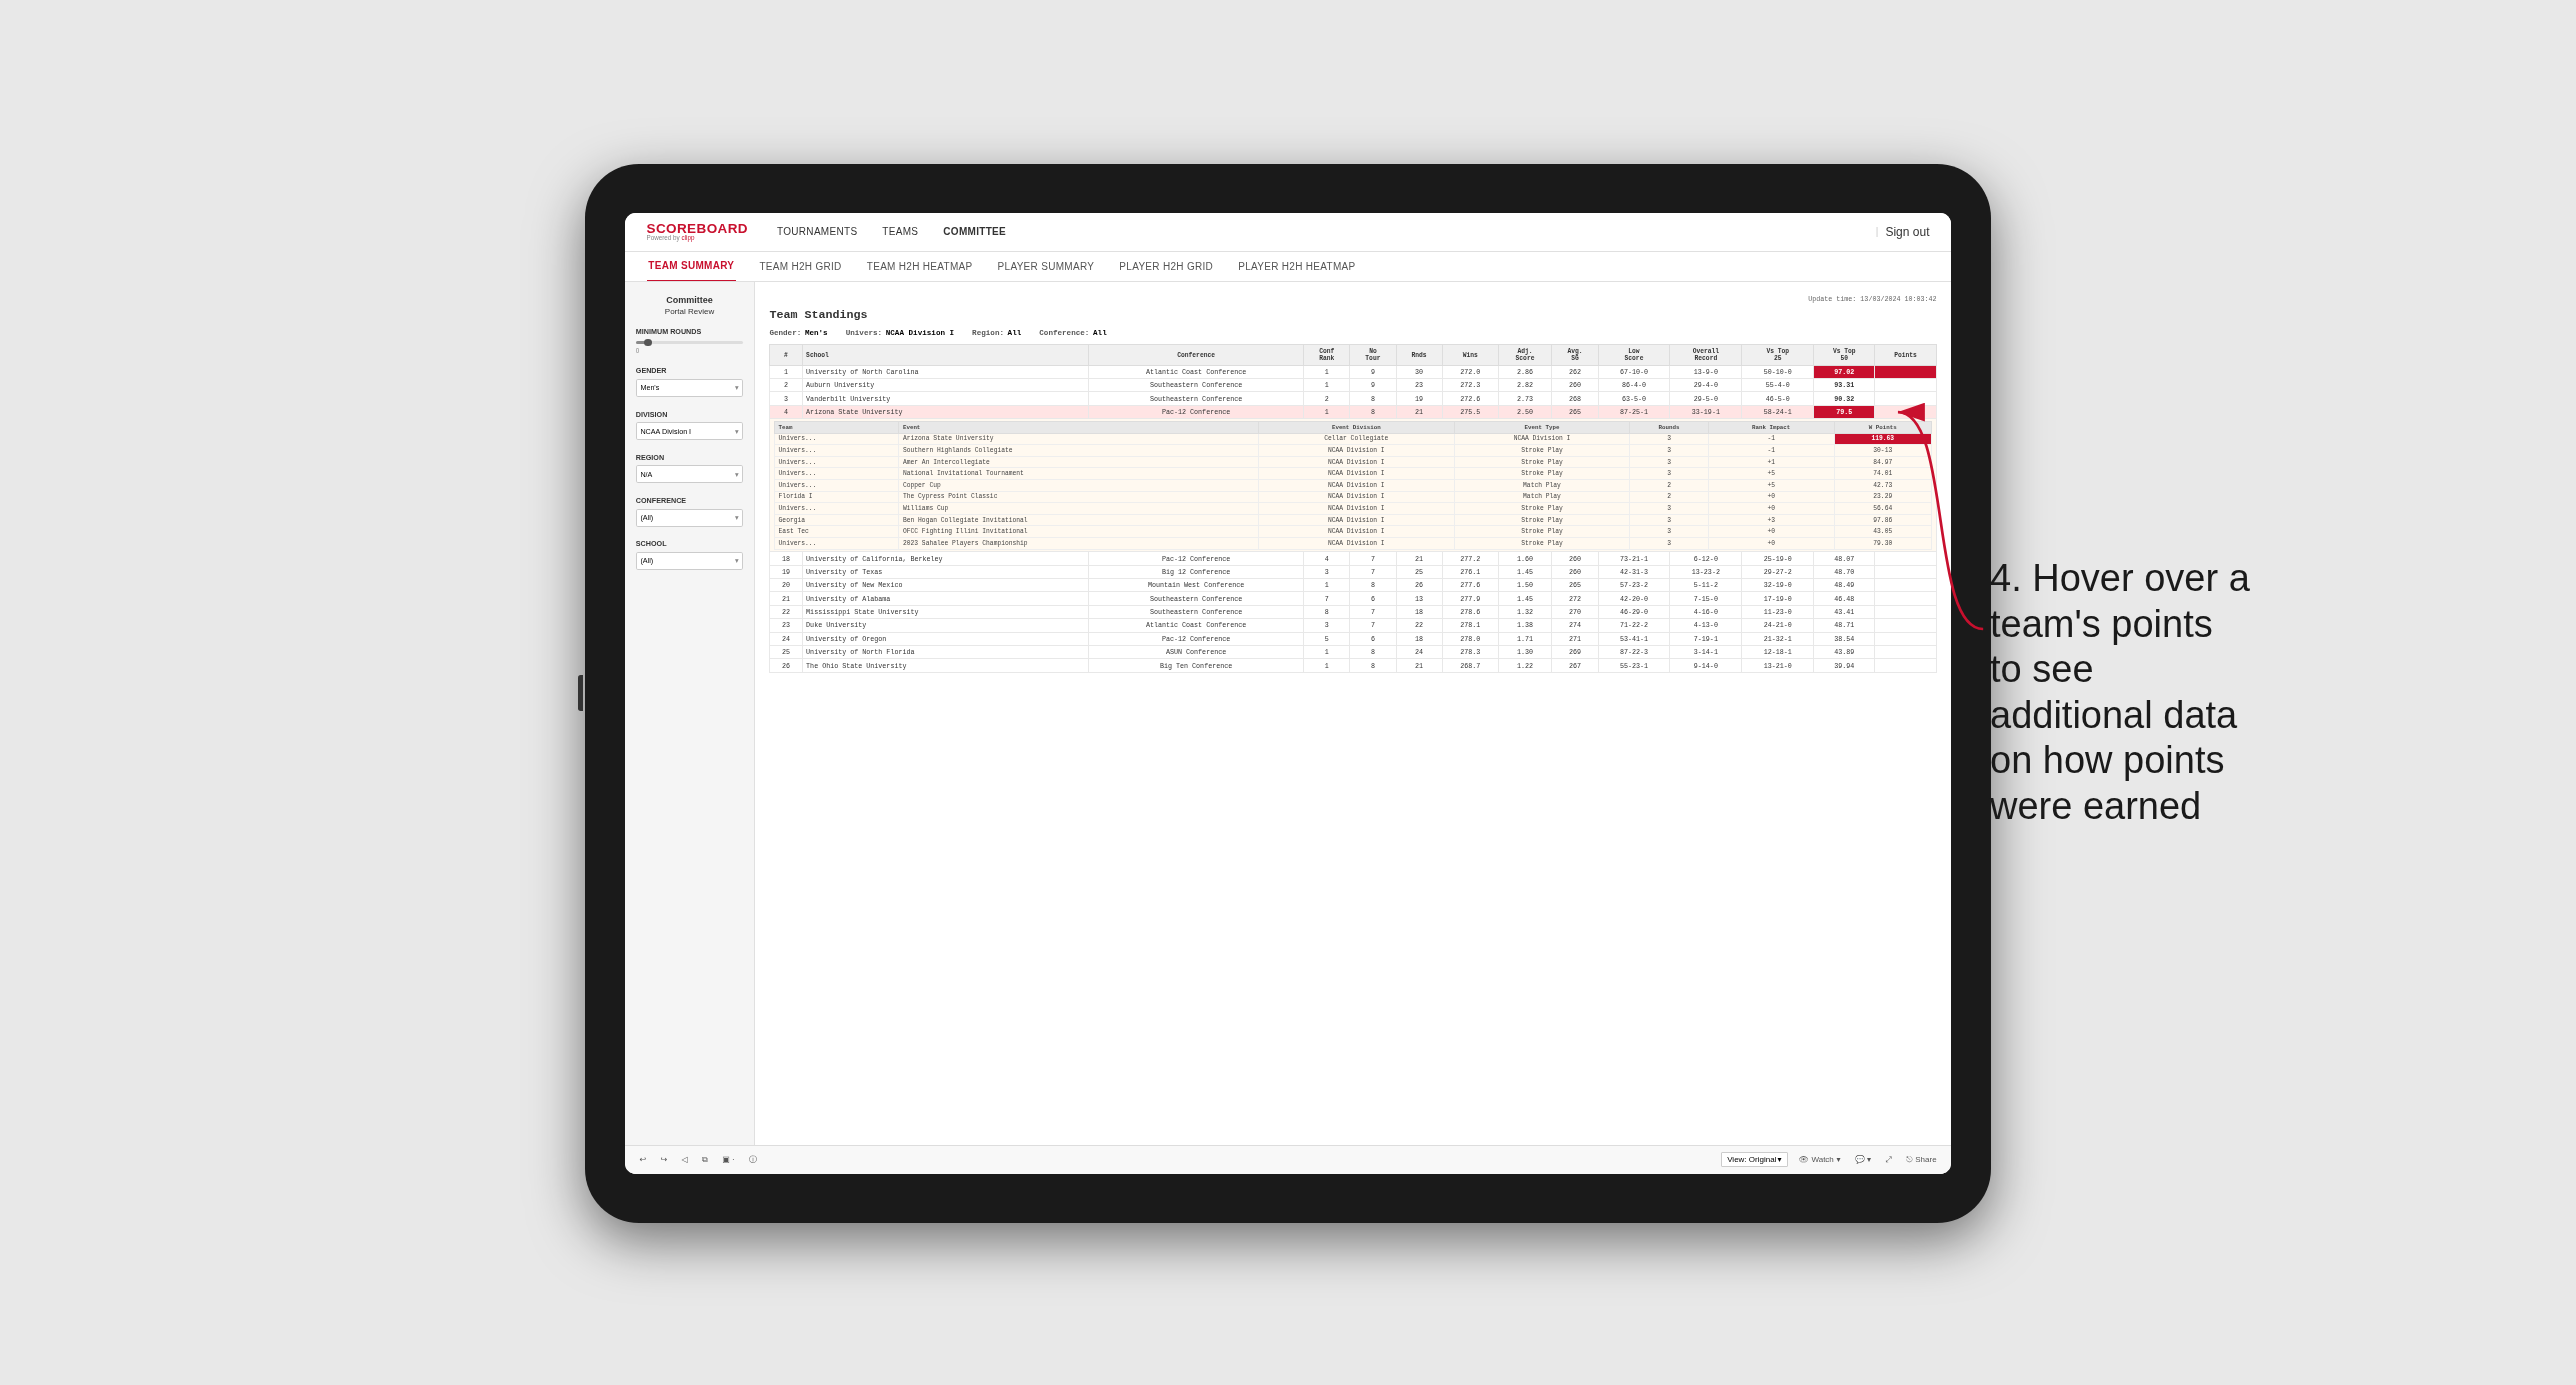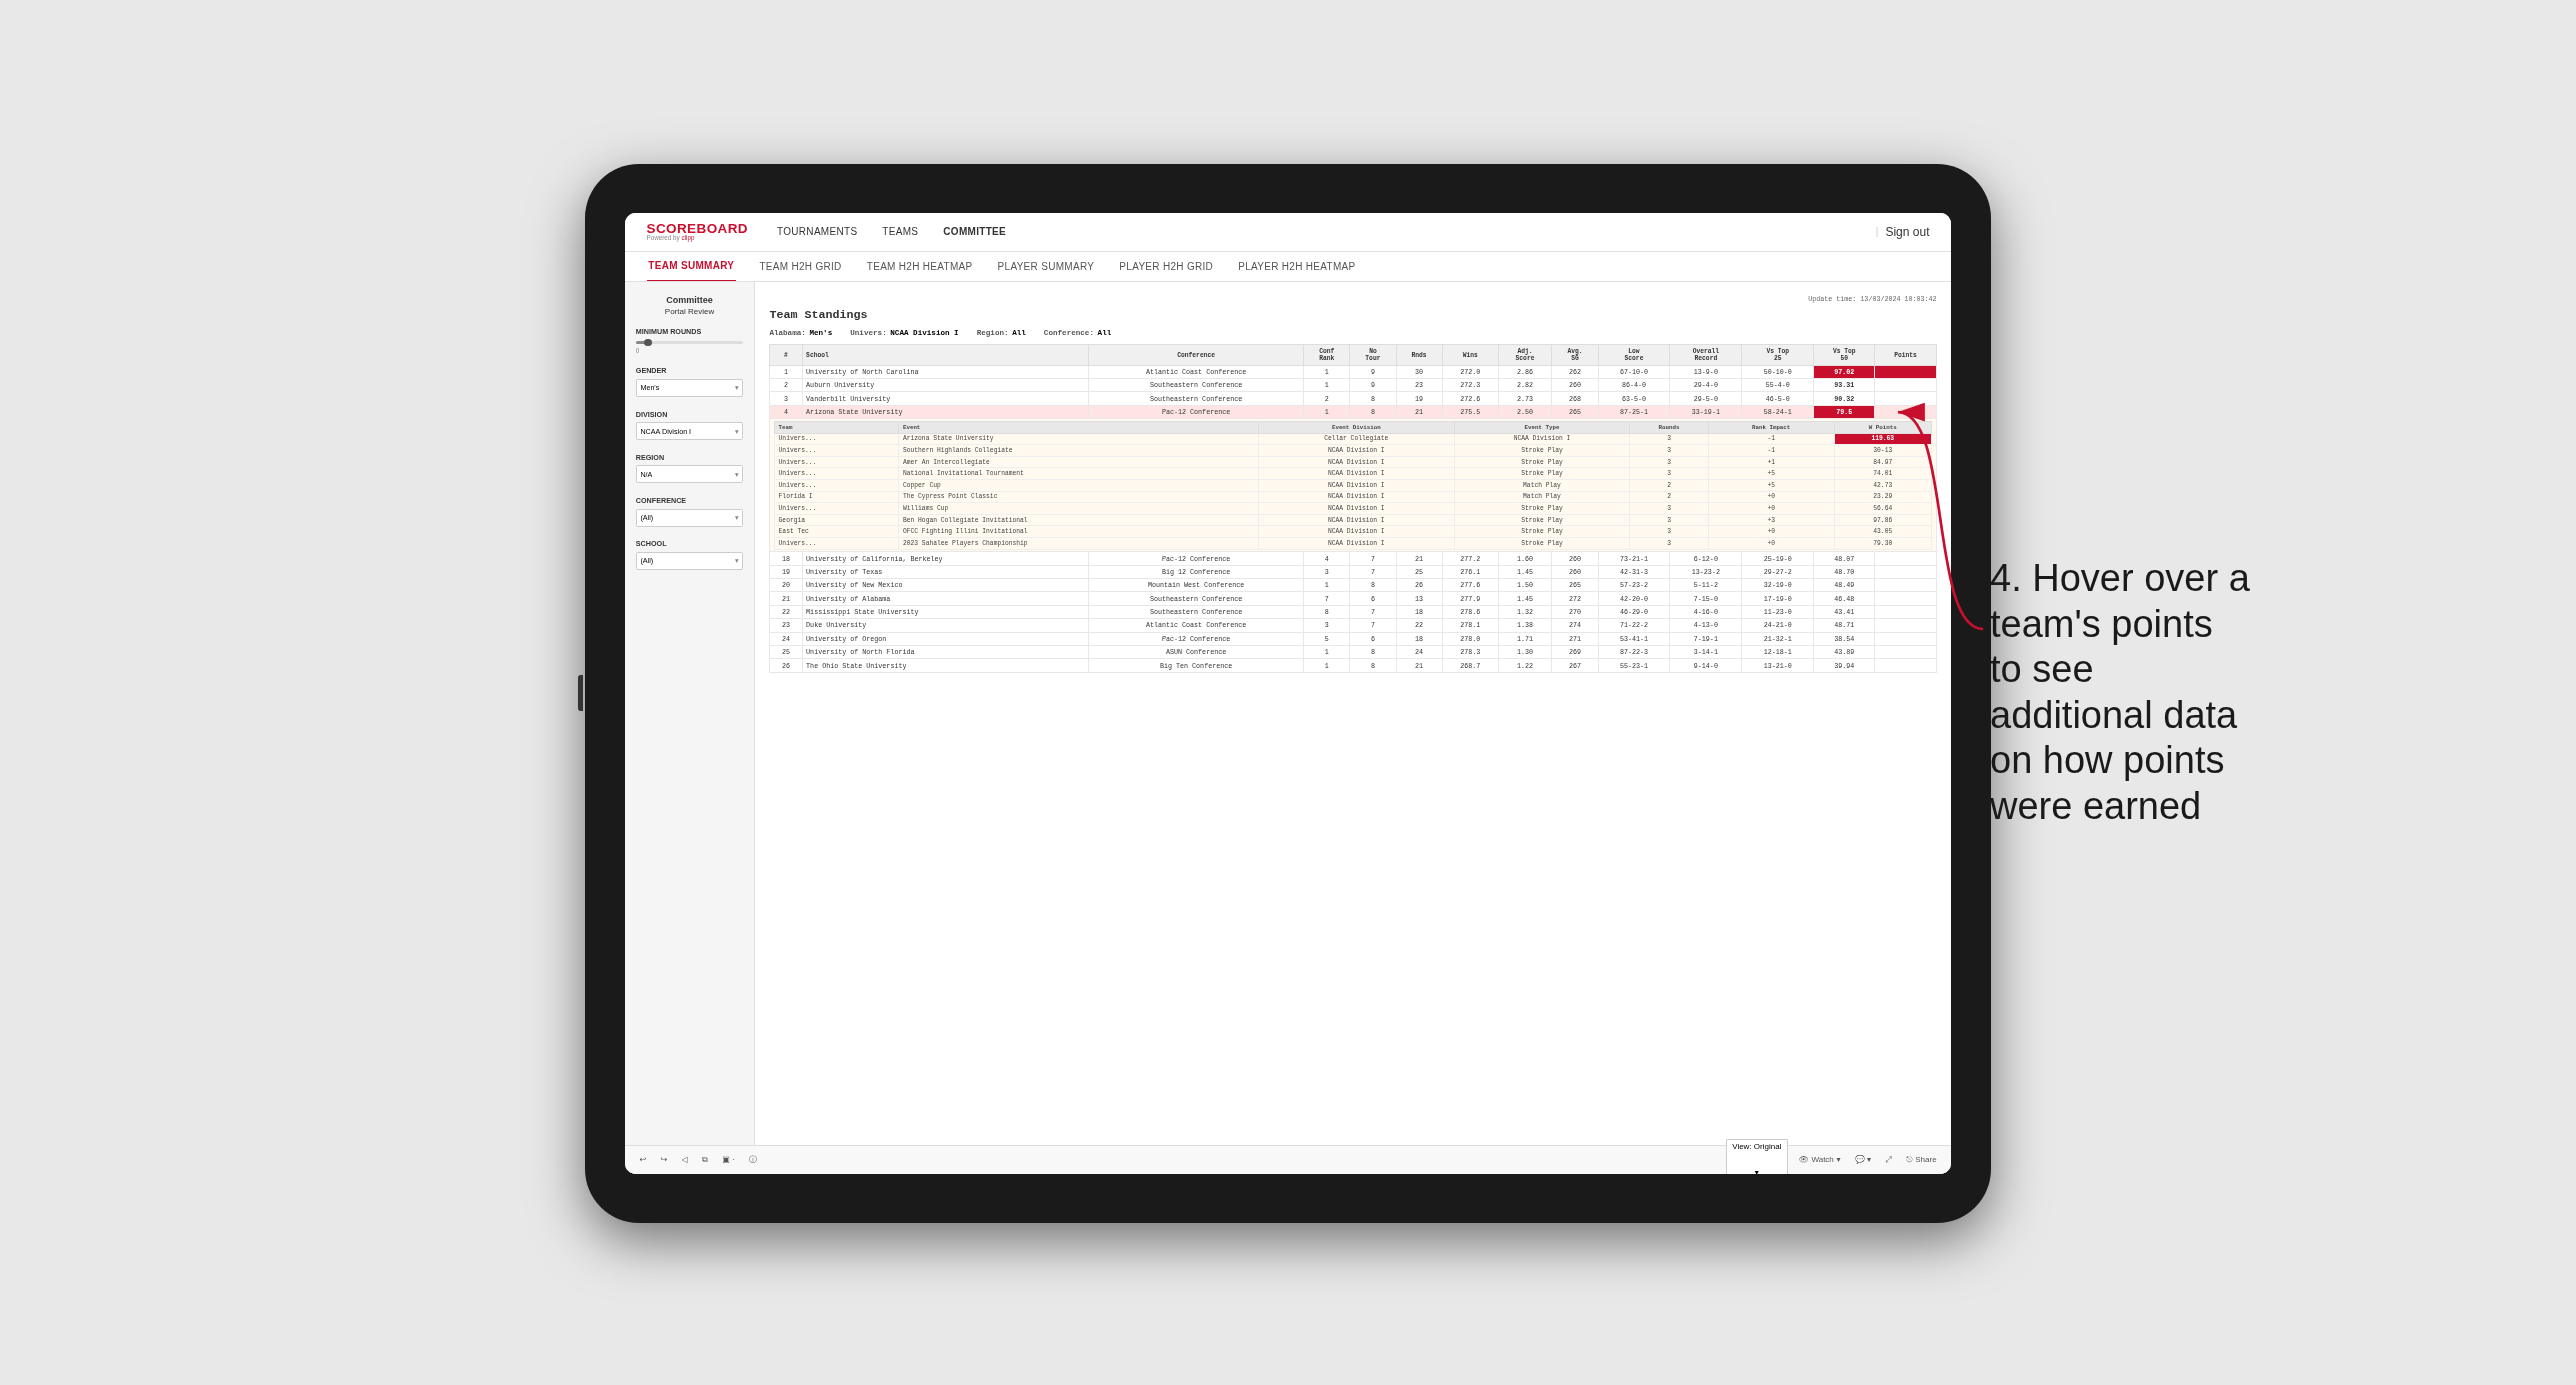--- a/index.html
+++ b/index.html
@@ -339,27 +339,26 @@
       gap: 2.7px;
       padding: 1.8px 3.6px;
       border-radius: 1.8px;
     }
 
     .toolbar-spacer { flex: 1; }
 
     .toolbar-view {
       display: flex;
       align-items: center;
-      gap: 17px;
+      gap: 1px;
       font-size: 8px;
       border: 0.9px solid #ccc;
       padding: 1.8px 5.4px;
       border-radius: 1px;
       background: white;
-      flex-direction: column;
     }
 
     .toolbar-right {
       display: flex;
       align-items: center;
       gap: 7.2px;
     }
 
     
     .annotation {
@@ -502,21 +501,21 @@
         </div>
 
         <div class="content-area">
 
           <div class="update-time">Update time: 13/03/2024 10:03:42</div>
 
           <div class="standings-header">Team Standings</div>
 
           <div class="filter-row">
             <div class="filter-item">
-              <span class="filter-label">Alabama:</span>
+              <span class="filter-label">Gender:</span>
               <span class="filter-value">Men's</span>
             </div>
             <div class="filter-item">
               <span class="filter-label">Univers:</span>
               <span class="filter-value">NCAA Division I</span>
             </div>
             <div class="filter-item">
               <span class="filter-label">Region:</span>
               <span class="filter-value">All</span>
             </div>

